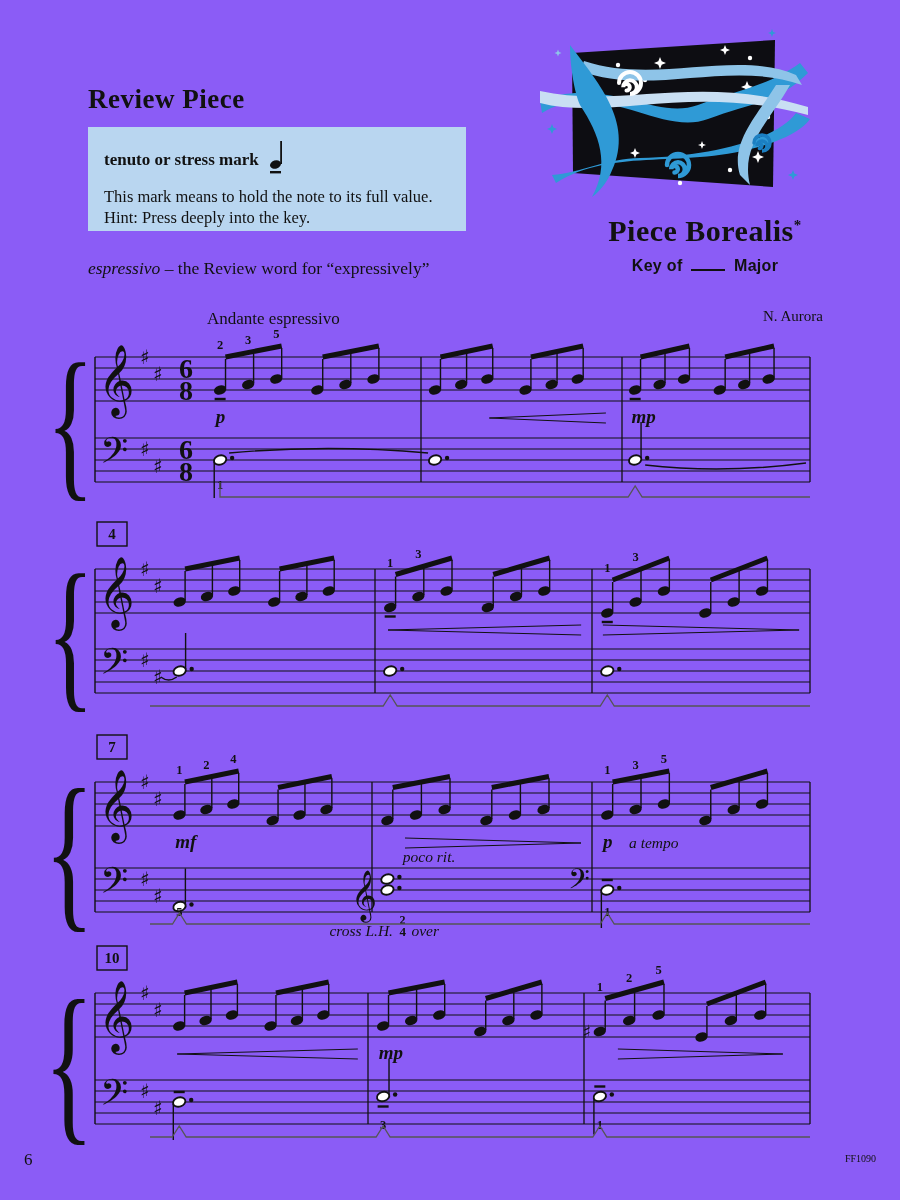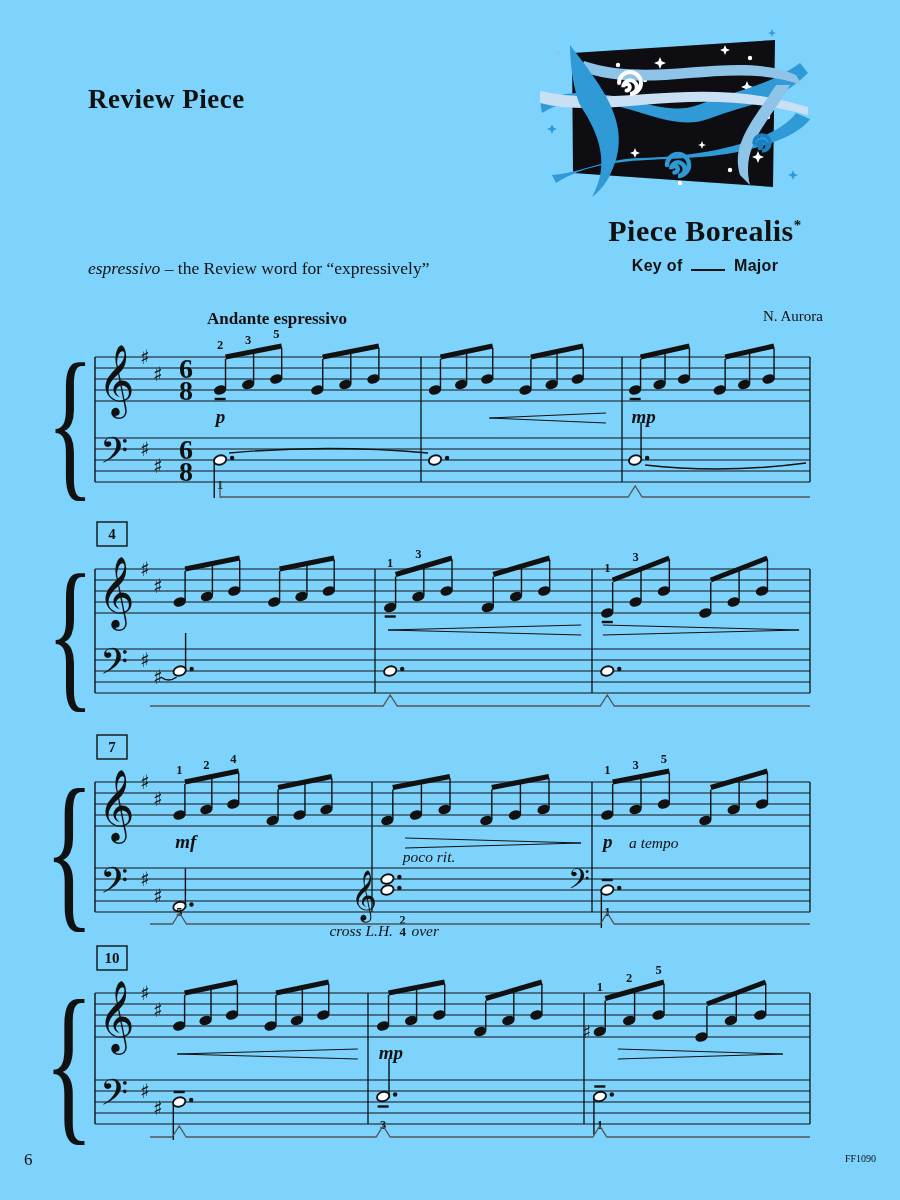--- a/index.html
+++ b/index.html
@@ -1,42 +1,58 @@
 <!DOCTYPE html>
 <html><head>
 <meta charset="utf-8">
 <style>
   html,body{margin:0;padding:0;background:#e8e8e8;}
-  #page{position:relative;width:900px;height:1200px;background:#7dd3fc;margin:0 auto;
+  #page{position:relative;width:900px;height:1200px;background:#8b5cf6;margin:0 auto;
         font-family:"Liberation Serif",serif;color:#111;overflow:hidden;}
   .abs{position:absolute;}
   #review-title{left:88px;top:84px;font-size:27px;font-weight:bold;letter-spacing:.5px;}
   #info-box{left:88px;top:127px;width:378px;height:104px;padding:13px 16px;box-sizing:border-box;}
   #info-term{font-size:17px;font-weight:bold;display:flex;align-items:center;gap:10px;}
   #info-body{font-size:16.5px;line-height:1.28;margin-top:7px;}
   #vocab-line{left:88px;top:258px;font-size:17.5px;}
   #vocab-line .it{font-style:italic;}
   #piece-title-wrap{left:555px;top:214px;width:300px;text-align:center;}
   #piece-title{font-size:30px;font-weight:bold;letter-spacing:.5px;}
   #piece-title sup{font-size:15px;}
   #key-line{margin-top:9px;font-family:"Liberation Sans",sans-serif;font-weight:bold;font-size:16px;letter-spacing:.3px;}
   #key-blank{display:inline-block;width:34px;border-bottom:2px solid #111;height:12px;margin:0 4px;}
-  #tempo-mark{left:207px;top:309px;font-size:17px;font-weight:bold;}
+  #tempo-mark{left:207px;top:309px;font-size:17px;font-weight:normal;}
   #composer{top:308px;right:77px;font-size:15px;}
   #footer-page{left:24px;top:1150px;font-size:17px;}
   #footer-catalog{right:24px;top:1153px;font-size:10px;}
   svg text{user-select:none;}
 </style>
 </head>
 <body>
 
 <div id="page">
 
   <div class="abs" id="review-title">Review Piece</div>
 
+  <div class="abs" id="info-box" style="background: rgb(185, 214, 240);">
+    <div id="info-term">
+      <span>tenuto or stress mark</span>
+      <span>
+        <svg width="16" height="34" viewBox="0 0 16 34">
+          <ellipse cx="6.5" cy="24.5" rx="5.6" ry="4.1" transform="rotate(-18 6.5 24.5)" fill="#111"></ellipse>
+          <rect x="11.2" y="1" width="1.8" height="23" fill="#111"></rect>
+          <rect x="1" y="31" width="11" height="2.4" fill="#111"></rect>
+        </svg>
+      </span>
+    </div>
+    <div id="info-body">
+      <div>This mark means to hold the note to its full value.</div>
+      <div>Hint: Press deeply into the key.</div>
+    </div>
+  </div>
 
   <div class="abs" id="vocab-line">
     <span class="it">espressivo</span><span> – the Review word for “expressively”</span>
   </div>
 
   <div class="abs" style="left:540px;top:25px;">
     <svg id="art" width="270" height="190" viewBox="0 0 270 190">
         <polygon points="32,28 235,15 233,162 33,148" fill="#0d0d12"></polygon>
         <path d="M120,32 L121.68,36.32 L126,38 L121.68,39.68 L120,44 L118.32,39.68 L114,38 L118.32,36.32 Z" fill="#fff"></path>
         <path d="M185,20 L186.4,23.6 L190,25 L186.4,26.4 L185,30 L183.6,26.4 L180,25 L183.6,23.6 Z" fill="#fff"></path>

